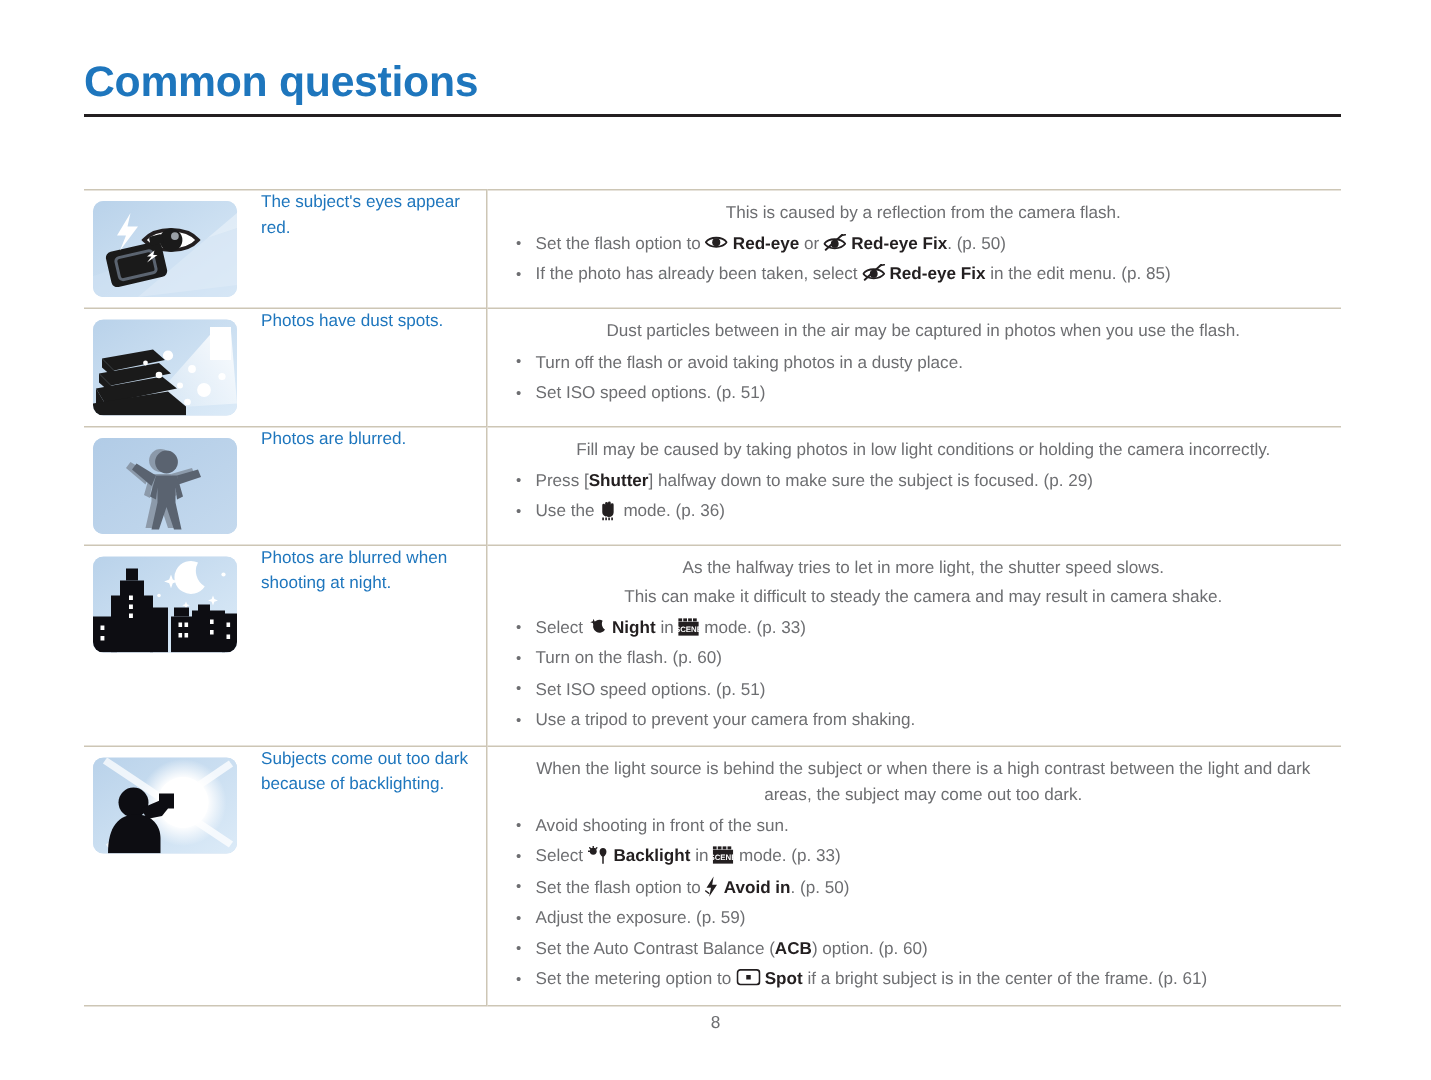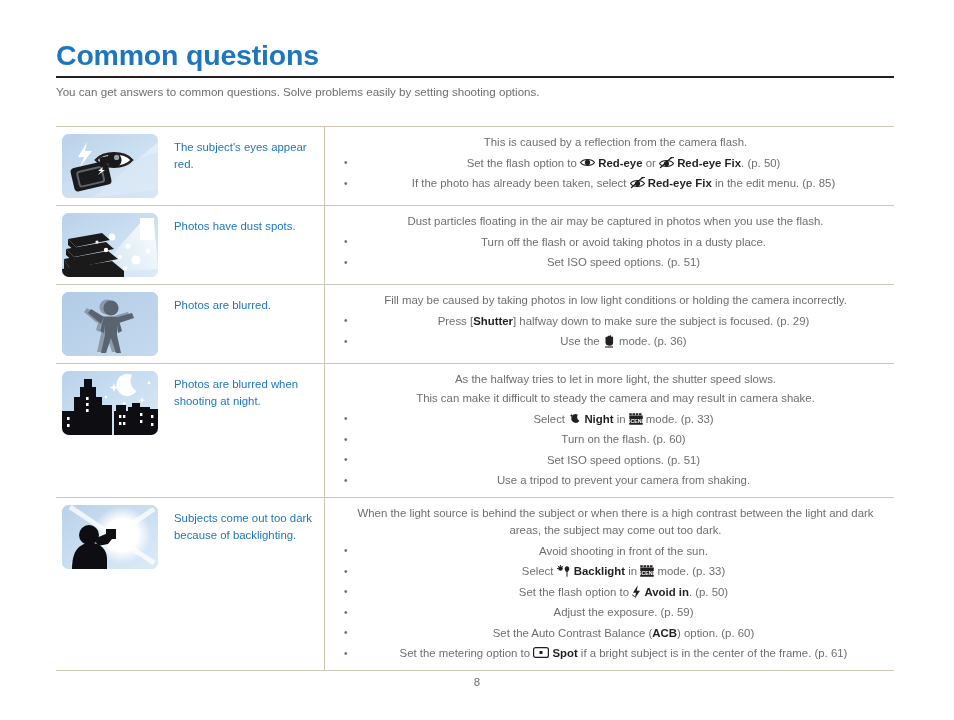--- a/index.html
+++ b/index.html
@@ -68,21 +68,21 @@
   }
   .qtable tr:last-child { border-bottom: none; }
 
   .cell-thumb {
     width: 106px;
     padding: 7px 0 7px 6px;
     vertical-align: top;
   }
   .cell-question {
     width: 142px;
-    padding: 12px 8px 8px 6px;
+    padding: 0 8px 8px 6px;
     vertical-align: top;
     color: #1e76bd;
     font-size: 11.4px;
     line-height: 16.5px;
   }
   .cell-answer {
     padding: 7px 4px 8px 16px;
     vertical-align: top;
     border-left: 1px solid #cdc6b5;
     font-size: 11.4px;
@@ -99,21 +99,20 @@
   .bullets {
     list-style: none;
     margin: 0;
     padding: 0;
   }
   .bullets li {
     position: relative;
     padding-left: 16px;
     margin-top: 3.5px;
     line-height: 17px;
-    text-align: center;
   }
   .bullets li:before {
     content: "\2022";
     position: absolute;
     left: 3px;
     top: -0.5px;
     font-size: 10px;
     color: #6d6e71;
   }
   .lbl { color: #231f20; font-weight: bold; }
@@ -148,21 +147,20 @@
     color: #6d6e71;
   }
 </style>
 </head>
 <body>
 
 <div class="page">
 
   <div class="page-title">Common questions</div>
   <div class="title-rule"></div>
-  <div class="subtitle">You can get answers to common questions. Solve problems easily by setting shooting options.</div>
 
   <table class="qtable">
     <tbody id="qtable-body">
         <tr>
           <td class="cell-thumb">
             <div class="thumb">
               <svg width="96" height="64" viewBox="0 0 96 64">
                 <defs>
                   <linearGradient id="g1" x1="0" y1="0" x2="1" y2="1">
                     <stop offset="0" stop-color="#b9d2ea"></stop>
@@ -258,21 +256,21 @@
                   <circle cx="74" cy="47" r="4.6"></circle>
                   <circle cx="86" cy="38" r="2.4"></circle>
                   <circle cx="63" cy="55" r="2.2"></circle>
                   <circle cx="35" cy="29" r="1.6"></circle>
                 </g>
               </svg>
             </div>
           </td>
           <td class="cell-question">Photos have dust spots.</td>
           <td class="cell-answer">
-            <p class="intro-line">Dust particles floating in the air may be captured in photos when you use the flash.</p>
+            <p class="intro-line">Dust particles between in the air may be captured in photos when you use the flash.</p>
             <ul class="bullets">
               <li>Turn off the flash or avoid taking photos in a dusty place.</li>
               <li>Set ISO speed options. (p. 51)</li>
             </ul>
           </td>
         </tr>
         <tr>
           <td class="cell-thumb">
             <div class="thumb">
               <svg width="96" height="64" viewBox="0 0 96 64">

